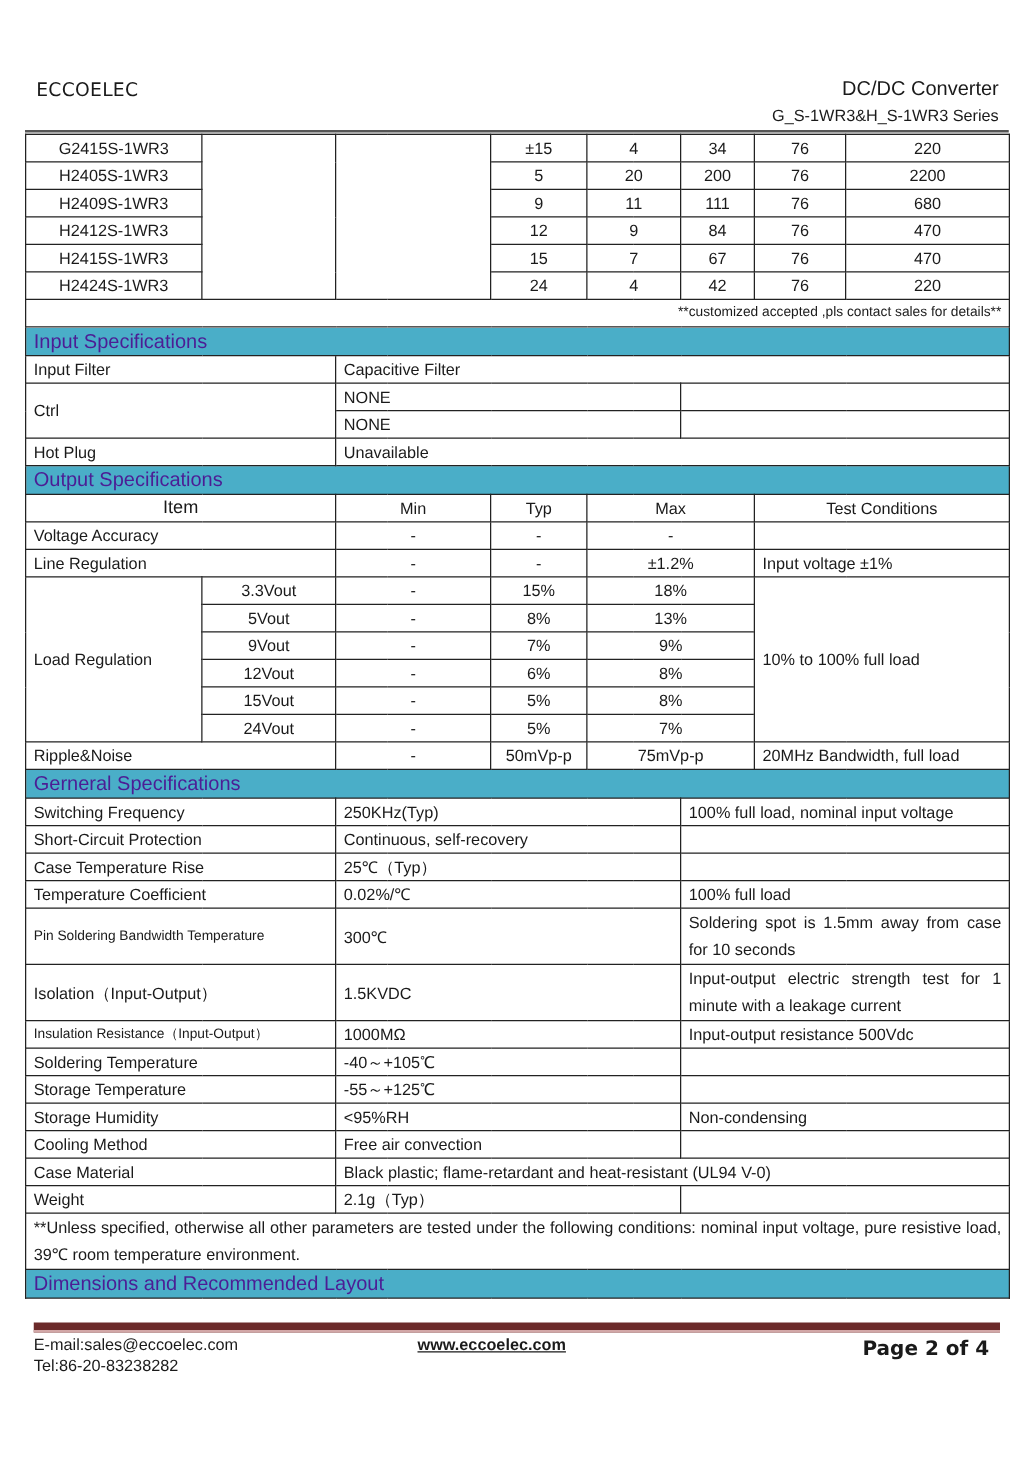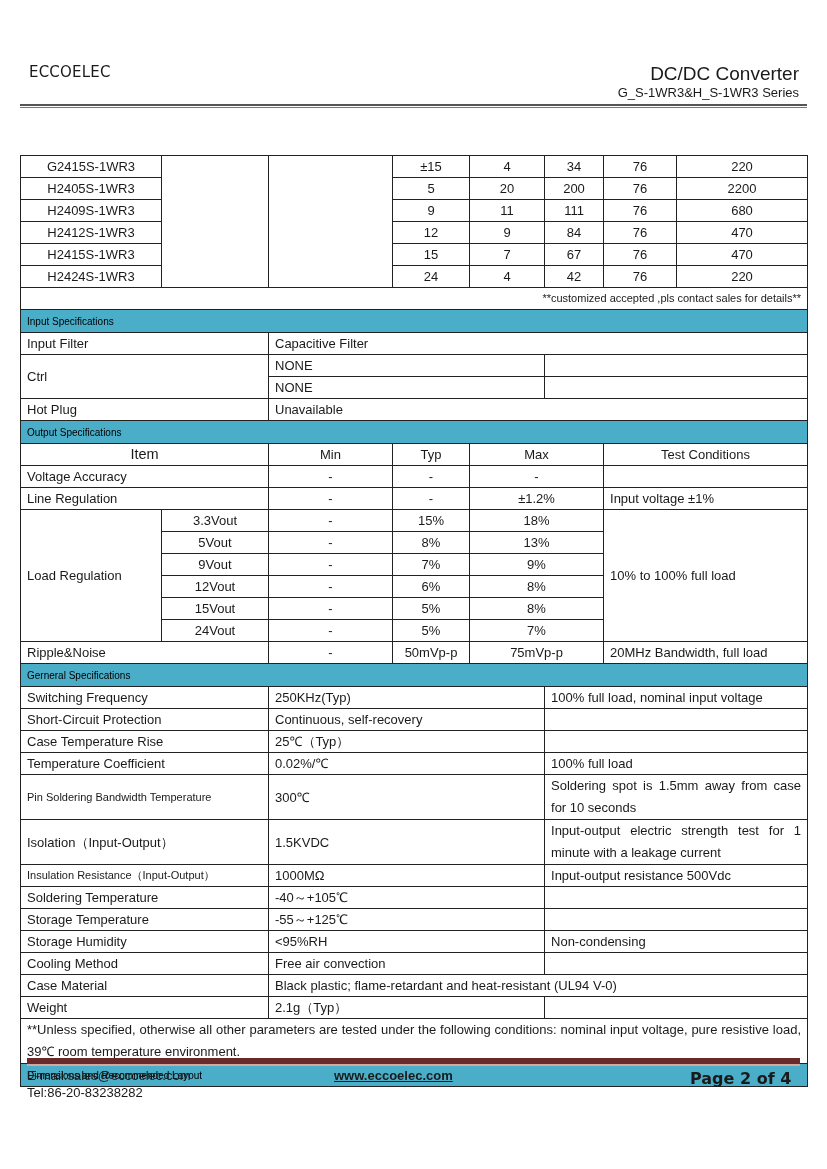--- a/index.html
+++ b/index.html
@@ -1,42 +1,42 @@
 <!DOCTYPE html>
 <html><head>
 <meta charset="utf-8">
 <style>
   html, body { margin:0; padding:0; background:#ffffff; }
   body { width:827px; height:1169px; position:relative; font-family:"Liberation Sans", sans-serif; color:#1a1a1a; overflow:hidden; }
   .hdr-brand { position:absolute; left:29px; top:63px; font-size:15px; font-family:"DejaVu Sans", sans-serif; letter-spacing:0.2px; }
-  .hdr-title { position:absolute; right:28px; top:63px; font-size:19px; text-align:left; }
+  .hdr-title { position:absolute; right:28px; top:63px; font-size:16px; text-align:left; }
   .hdr-series { position:absolute; right:28px; top:85px; font-size:13px; text-align:left; }
   .hdr-rule { position:absolute; left:20px; width:787px; top:104px; height:4px; border-top:2px solid #555; border-bottom:1px solid #777; box-sizing:border-box; }
   table { position:absolute; left:20px; border-collapse:collapse; table-layout:fixed; width:787px; font-size:13px; }
   td { border:1px solid #222; padding:0 6px; height:21px; line-height:21px; overflow:hidden; white-space:nowrap; }
   td.c { text-align:center; }
   td.r { text-align:right; }
   td.small { font-size:11px; }
   td.wrap { white-space:normal; line-height:22px; text-align:justify; }
-  tr.section td { background:#4aaec8; color:#000000; font-size:10px; height:22px; border-left:1px solid #222; border-right:1px solid #222; }
+  tr.section td { background:#4aaec8; color:#4c1d95; font-size:16px; height:22px; border-left:1px solid #222; border-right:1px solid #222; }
   .footer-rule { position:absolute; left:27px; width:773px; top:1058px; height:6px; background:#6b2a2a; border-bottom:2px solid #d2a7a7; box-sizing:content-box; }
   .foot-email { position:absolute; left:27px; top:1068px; font-size:13px; }
   .foot-tel { position:absolute; left:27px; top:1085px; font-size:13px; }
   .foot-web { position:absolute; left:334px; top:1068px; font-size:13px; font-weight:bold; text-decoration:underline; font-family:Liberation Sans, sans-serif; }
   .foot-page { position:absolute; left:690px; top:1069px; font-size:16px; font-weight:bold; font-family:"DejaVu Sans", sans-serif; }
 </style>
 </head>
 <body>
 
 <div class="hdr-brand">ECCOELEC</div>
 <div class="hdr-title">DC/DC Converter</div>
 <div class="hdr-series">G_S-1WR3&amp;H_S-1WR3  Series</div>
 <div class="hdr-rule"></div>
 
-<table style="top:107px;margin-top:48px;">
+<table style="top:107px;">
   <colgroup>
     <col style="width:141px">
       <col style="width:107px">
       <col style="width:41px">
       <col style="width:83px">
       <col style="width:77px">
       <col style="width:37px">
       <col style="width:38px">
       <col style="width:59px">
       <col style="width:73px">

